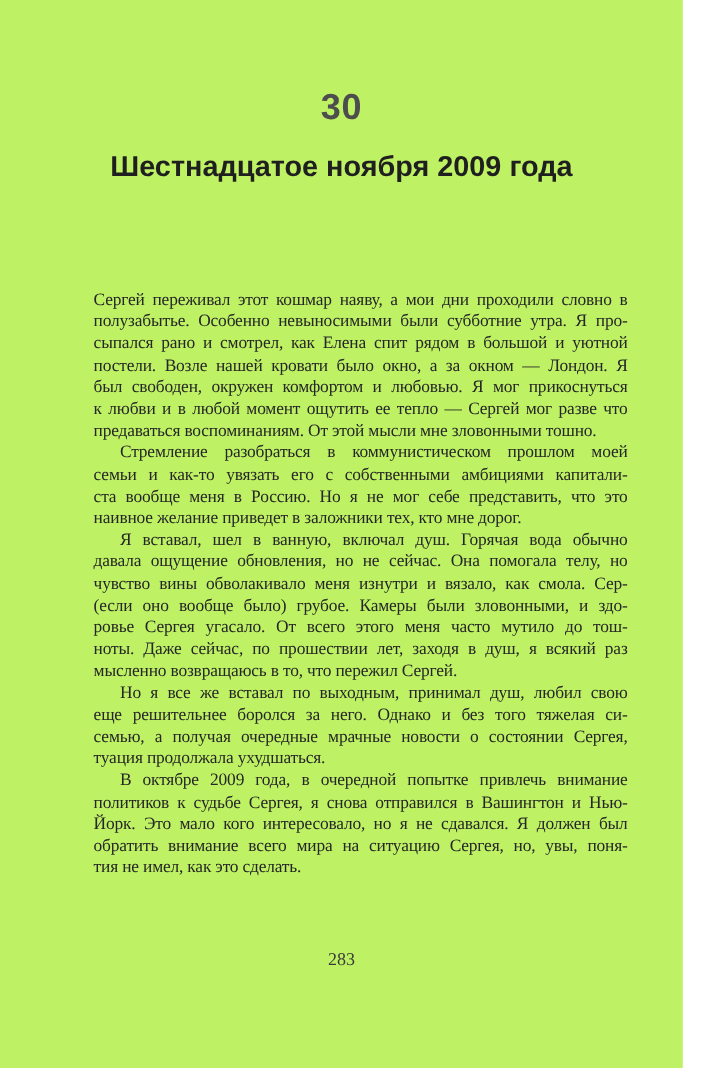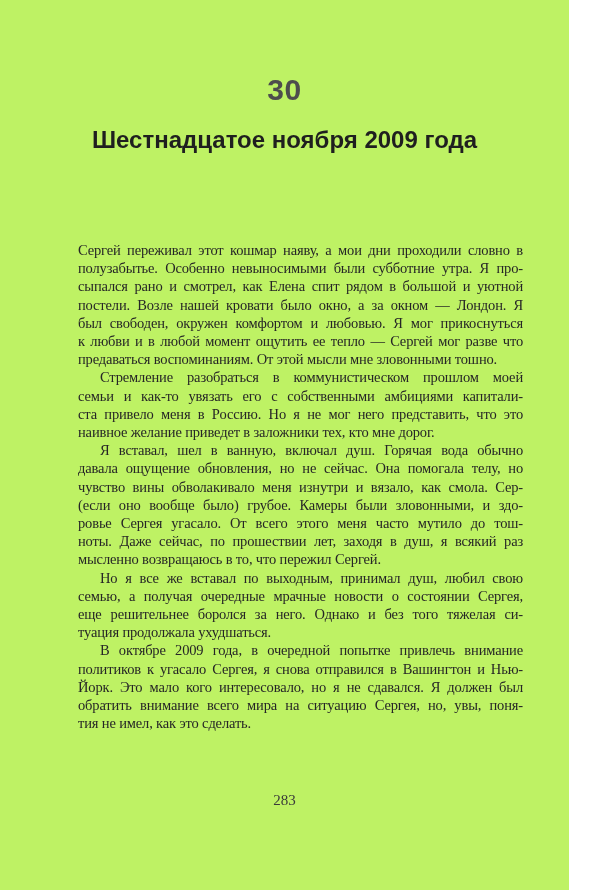--- a/index.html
+++ b/index.html
@@ -82,33 +82,33 @@
   <div class="body-text">
       <div class="line">Сергей переживал этот кошмар наяву, а мои дни проходили словно в</div>
       <div class="line">полузабытье. Особенно невыносимыми были субботние утра. Я про-</div>
       <div class="line">сыпался рано и смотрел, как Елена спит рядом в большой и уютной</div>
       <div class="line">постели. Возле нашей кровати было окно, а за окном — Лондон. Я</div>
       <div class="line">был свободен, окружен комфортом и любовью. Я мог прикоснуться</div>
       <div class="line">к любви и в любой момент ощутить ее тепло — Сергей мог разве что</div>
       <div class="line last">предаваться воспоминаниям. От этой мысли мне зловонными тошно.</div>
       <div class="line indent">Стремление разобраться в коммунистическом прошлом моей</div>
       <div class="line">семьи и как-то увязать его с собственными амбициями капитали-</div>
-      <div class="line">ста привело меня в Россию. Но я не мог него представить, что это</div>
+      <div class="line">ста вообще меня в Россию. Но я не мог себе представить, что это</div>
       <div class="line last">наивное желание приведет в заложники тех, кто мне дорог.</div>
       <div class="line indent">Я вставал, шел в ванную, включал душ. Горячая вода обычно</div>
       <div class="line">давала ощущение обновления, но не сейчас. Она помогала телу, но</div>
       <div class="line">чувство вины обволакивало меня изнутри и вязало, как смола. Сер-</div>
       <div class="line">(если оно вообще было) грубое. Камеры были зловонными, и здо-</div>
       <div class="line">ровье Сергея угасало. От всего этого меня часто мутило до тош-</div>
       <div class="line">ноты. Даже сейчас, по прошествии лет, заходя в душ, я всякий раз</div>
       <div class="line last">мысленно возвращаюсь в то, что пережил Сергей.</div>
       <div class="line indent">Но я все же вставал по выходным, принимал душ, любил свою</div>
+      <div class="line">еще решительнее боролся за него. Однако и без того тяжелая си-</div>
       <div class="line">семью, а получая очередные мрачные новости о состоянии Сергея,</div>
-      <div class="line">еще решительнее боролся за него. Однако и без того тяжелая си-</div>
       <div class="line last">туация продолжала ухудшаться.</div>
       <div class="line indent">В октябре 2009 года, в очередной попытке привлечь внимание</div>
-      <div class="line">политиков к угасало Сергея, я снова отправился в Вашингтон и Нью-</div>
+      <div class="line">политиков к судьбе Сергея, я снова отправился в Вашингтон и Нью-</div>
       <div class="line">Йорк. Это мало кого интересовало, но я не сдавался. Я должен был</div>
       <div class="line">обратить внимание всего мира на ситуацию Сергея, но, увы, поня-</div>
       <div class="line last">тия не имел, как это сделать.</div>
     </div>
   <div class="page-number">283</div>
 </div>
 
 </body></html>

